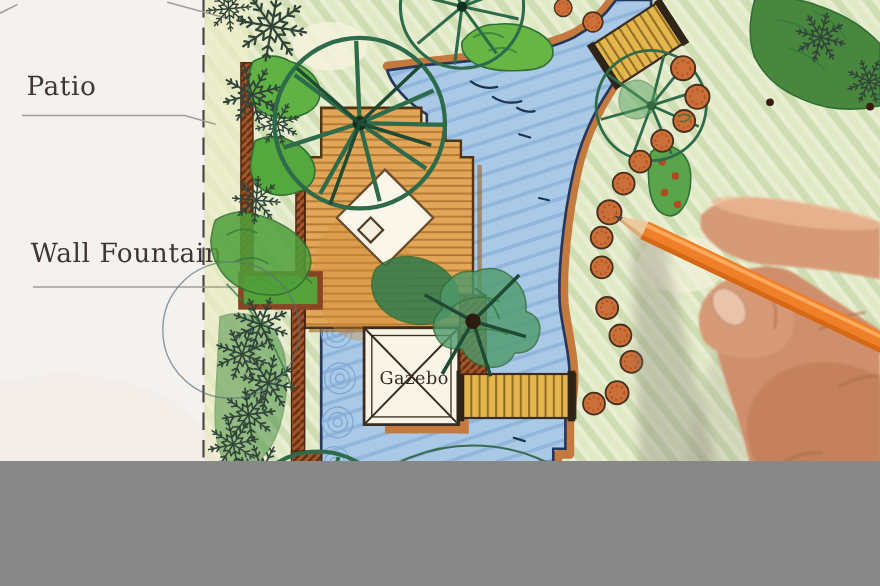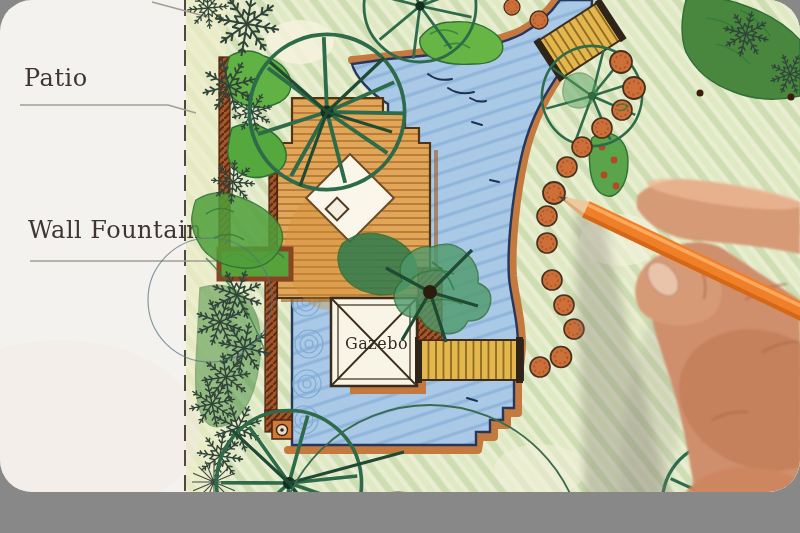--- a/index.html
+++ b/index.html
@@ -1,17 +1,17 @@
 <!DOCTYPE html>
 <html style="--pencil_orange: #ef7f28; --water_blue: #a9c9e6; --deck_wood: #e2a658; --lawn_green: #cde3b0; --stepping_stone: #cd6f38; --wall_brown: #a4562b; --tree_green: #2d6b4a; --label_text: #3f3437;"><head>
 <meta charset="utf-8">
 <style>
   html,body{margin:0;padding:0;background:#888;}
-  #stage{position:relative;width:800px;height:492px;overflow:hidden;background:#a3a3a3;
-         font-family:"DejaVu Serif","Liberation Serif",serif;border-radius:32px;}
+  #stage{position:relative;width:800px;height:419px;overflow:hidden;background:#a3a3a3;
+         font-family:"DejaVu Serif","Liberation Serif",serif;}
   svg{display:block}
   .label{fill:var(--label_text,#3f3437);font-size:24px;letter-spacing:.5px;}
   .gz{fill:#342a24;font-size:16px;letter-spacing:.5px;}
   .leader{stroke:#a39d94;stroke-width:1.4;fill:none;}
   .water{fill:url(#waterP);stroke:#26365c;stroke-width:2.4;}
   .band{stroke:#c4793e;stroke-width:8;fill:none;stroke-linecap:round;stroke-linejoin:round;}
   .deck{fill:url(#slatsH);stroke:#4f3416;stroke-width:2.2;}
   .bwalk{fill:url(#slatsV);stroke:#3a2c1e;stroke-width:2;}
   .rope{fill:url(#ropeP);stroke:#4a2410;stroke-width:1.2;}
   .tree{stroke:#2d6b4a;stroke-width:2.5;fill:none;}

